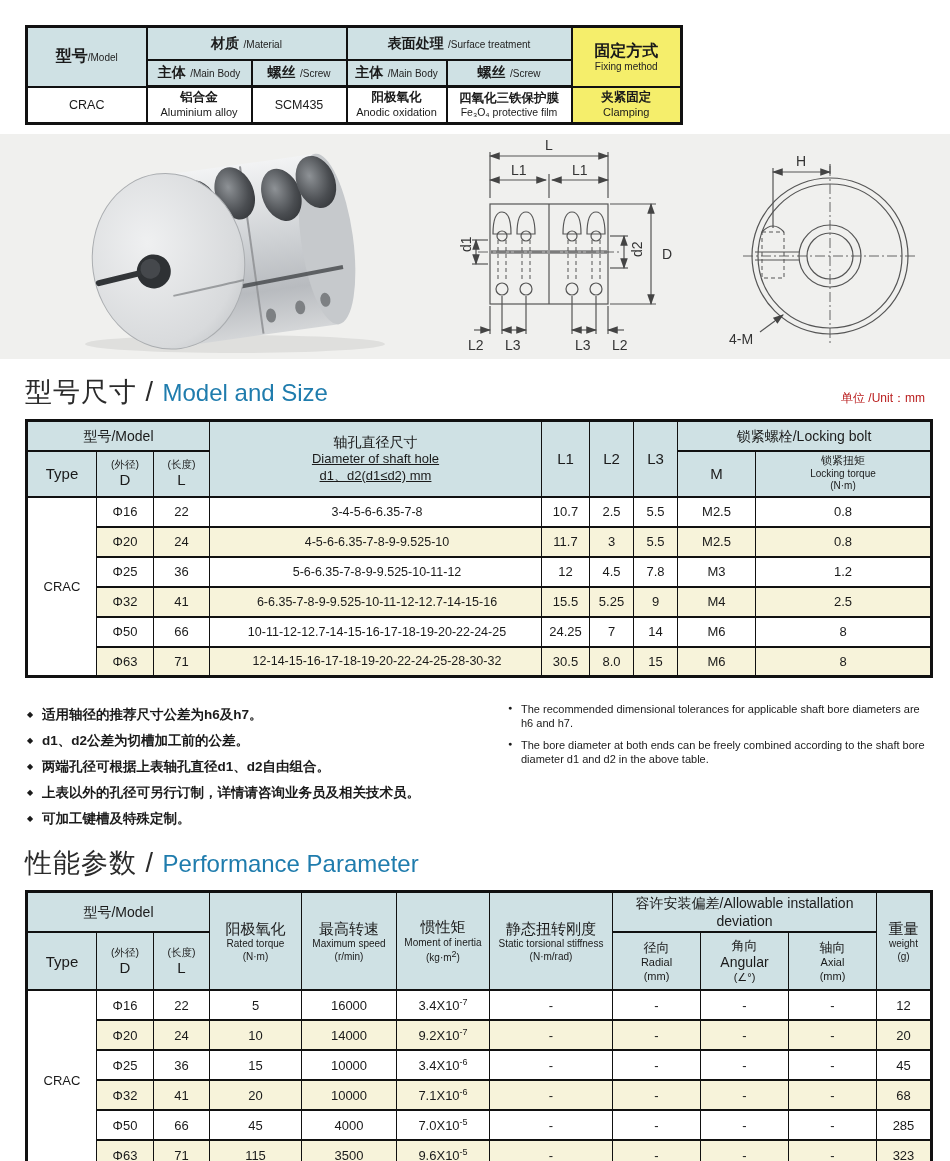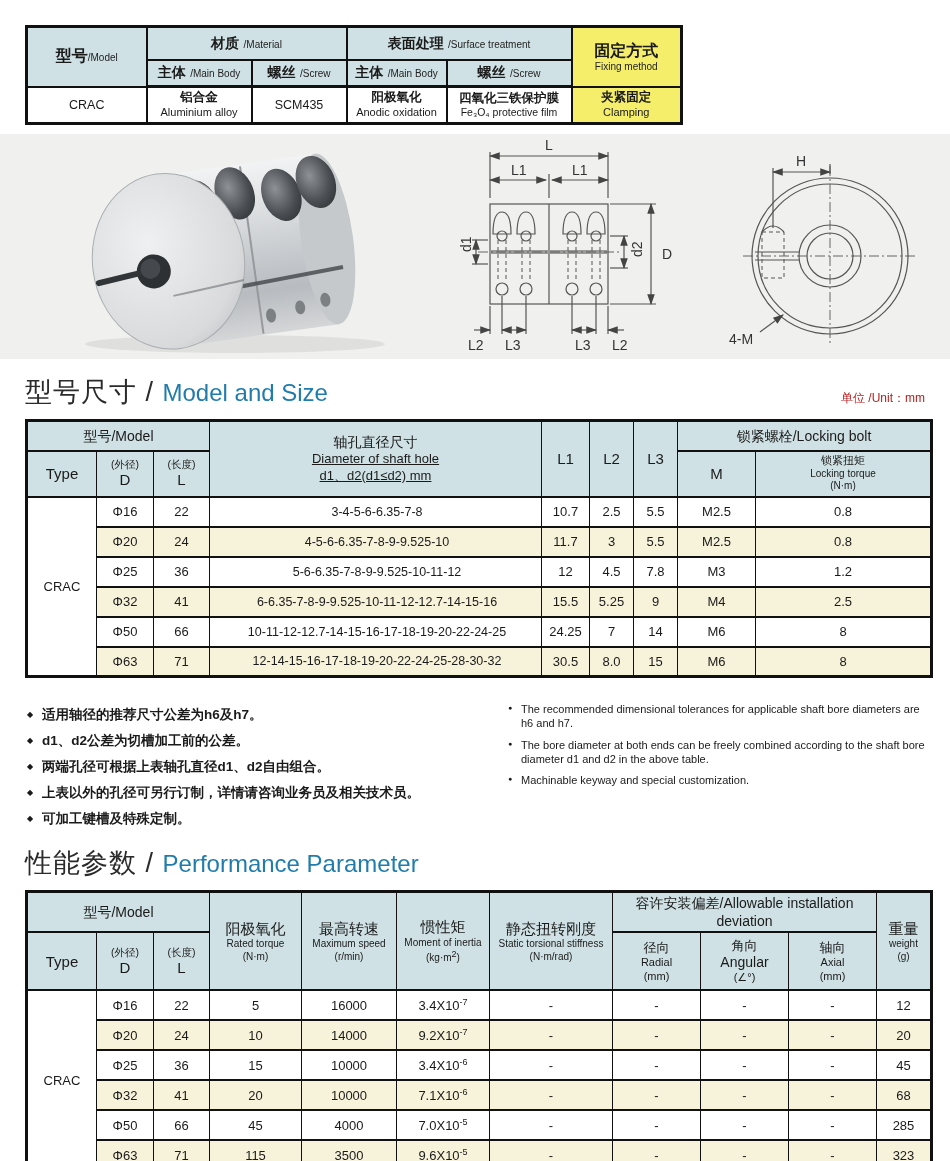--- a/index.html
+++ b/index.html
@@ -408,21 +408,20 @@
   <ul class="notes-cn">
     <li>适用轴径的推荐尺寸公差为h6及h7。</li>
     <li>d1、d2公差为切槽加工前的公差。</li>
     <li>两端孔径可根据上表轴孔直径d1、d2自由组合。</li>
     <li>上表以外的孔径可另行订制，详情请咨询业务员及相关技术员。</li>
     <li>可加工键槽及特殊定制。</li>
   </ul>
   <ul class="notes-en">
     <li>The recommended dimensional tolerances for applicable shaft bore diameters are h6 and h7.</li>
     <li>The bore diameter at both ends can be freely combined according to the shaft bore diameter d1 and d2 in the above table.</li>
-    <li>Machinable keyway and special customization.</li>
   </ul>
 </div>
 
 <div class="sec-head" style="margin-top:13px">
   <h2 class="sec-title">
     <span>性能参数 /</span>
     <span class="en">Performance Parameter</span>
   </h2>
 </div>
 

